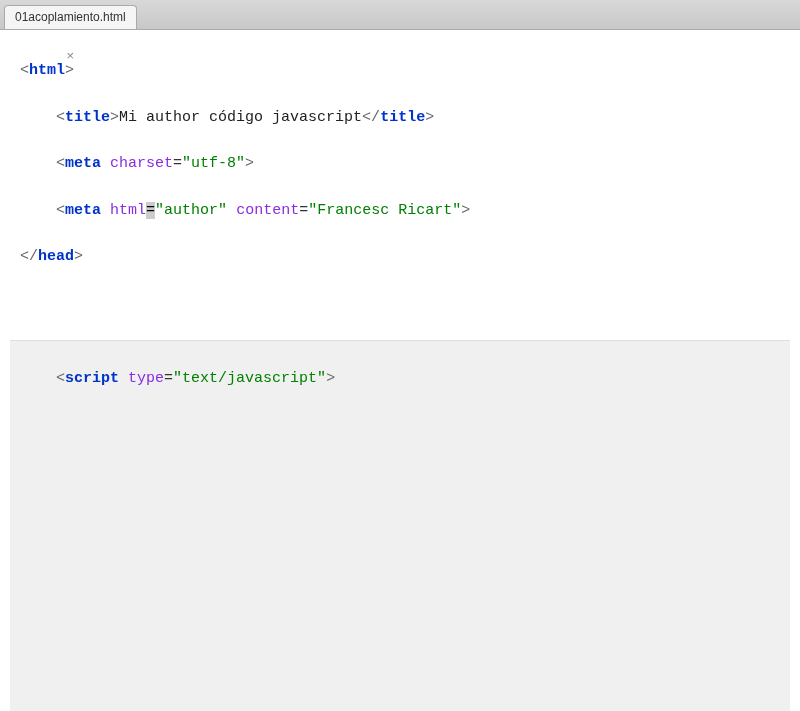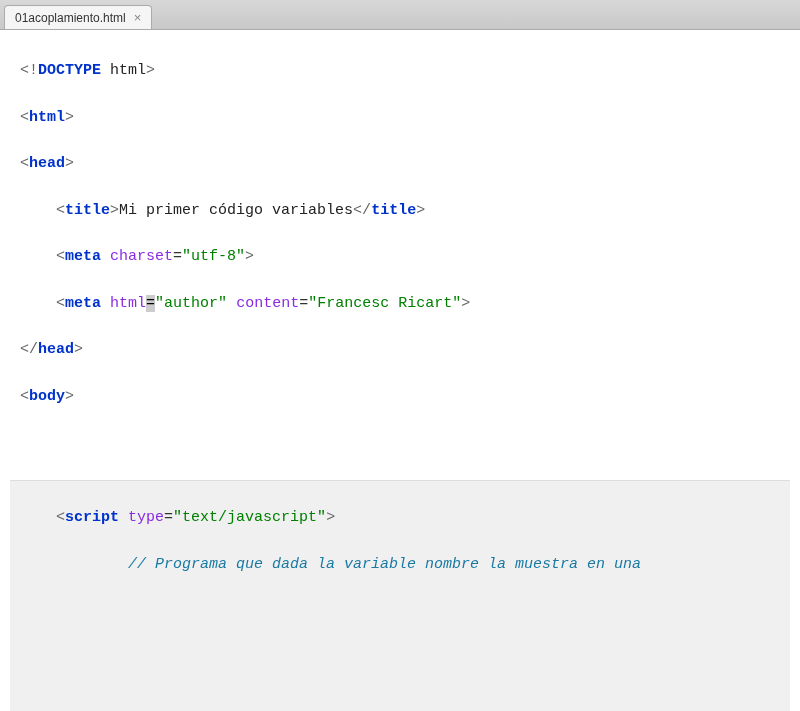--- a/index.html
+++ b/index.html
@@ -23,22 +23,23 @@
       background: #f5f5f5;
       border: 1px solid #aaa;
       border-bottom: none;
       border-radius: 4px 4px 0 0;
       padding: 4px 10px;
       font-family: -apple-system, "Helvetica Neue", Arial, sans-serif;
       font-size: 12px;
       color: #333;
       display: flex;
       align-items: center;
-      gap: 8px;
+      gap: 24px;
       height: 24px;
+      flex-direction: column;
     }
     .tab .close-x {
       font-size: 13px;
       color: #888;
       cursor: pointer;
     }
     .code-area {
       padding: 6px 20px;
       line-height: 1.55;
       white-space: pre;
@@ -64,32 +65,28 @@
 <body>
 
 <div class="tab-bar">
   <div class="tab">
     <span>01acoplamiento.html</span>
     <span class="close-x">×</span>
   </div>
 </div>
 
 <div class="code-area">
-<div><span class="p">&lt;!</span><span class="tg">DOCTYPE</span><span class="tx"> html</span><span class="p">&gt;</span></div>
 <div><span class="p">&lt;</span><span class="tg">html</span><span class="p">&gt;</span></div>
-<div><span class="p">&lt;</span><span class="tg">head</span><span class="p">&gt;</span></div>
-<div><span>    </span><span class="p">&lt;</span><span class="tg">title</span><span class="p">&gt;</span><span class="tx">Mi primer código variables</span><span class="p">&lt;/</span><span class="tg">title</span><span class="p">&gt;</span></div>
+<div><span>    </span><span class="p">&lt;</span><span class="tg">title</span><span class="p">&gt;</span><span class="tx">Mi author código javascript</span><span class="p">&lt;/</span><span class="tg">title</span><span class="p">&gt;</span></div>
 <div><span>    </span><span class="p">&lt;</span><span class="tg">meta</span><span> </span><span class="at">charset</span><span class="op">=</span><span class="st">"utf-8"</span><span class="p">&gt;</span></div>
 <div><span>    </span><span class="p">&lt;</span><span class="tg">meta</span><span> </span><span class="at">html</span><span class="caret op">=</span><span class="st">"author"</span><span> </span><span class="at">content</span><span class="op">=</span><span class="st">"Francesc Ricart"</span><span class="p">&gt;</span></div>
 <div><span class="p">&lt;/</span><span class="tg">head</span><span class="p">&gt;</span></div>
-<div><span class="p">&lt;</span><span class="tg">body</span><span class="p">&gt;</span></div>
 <div>&nbsp;</div>
 <div class="script-block">
 <div><span>    </span><span class="p">&lt;</span><span class="tg">script</span><span> </span><span class="at">type</span><span class="op">=</span><span class="st">"text/javascript"</span><span class="p">&gt;</span></div>
-<div><span>            </span><span class="cm">// Programa que dada la variable nombre la muestra en una</span></div>
 <div><span>            </span></div>
 <div>&nbsp;</div>
 
 
 
 
 
 
 
 

